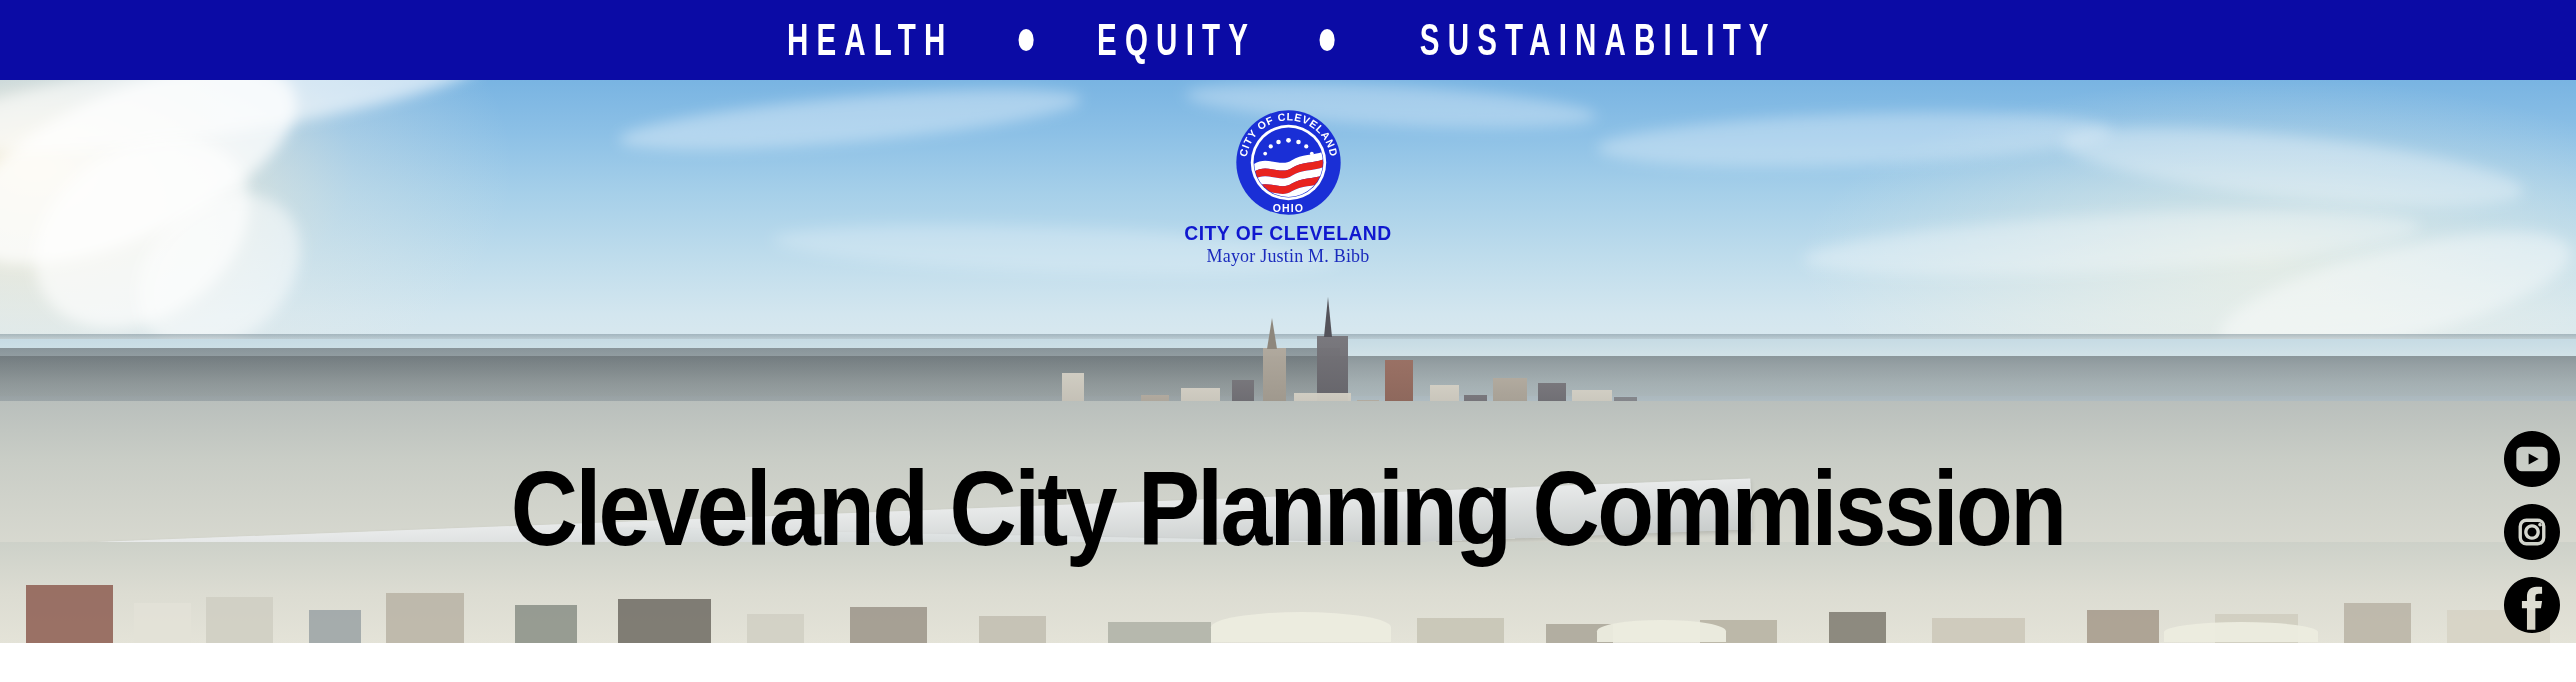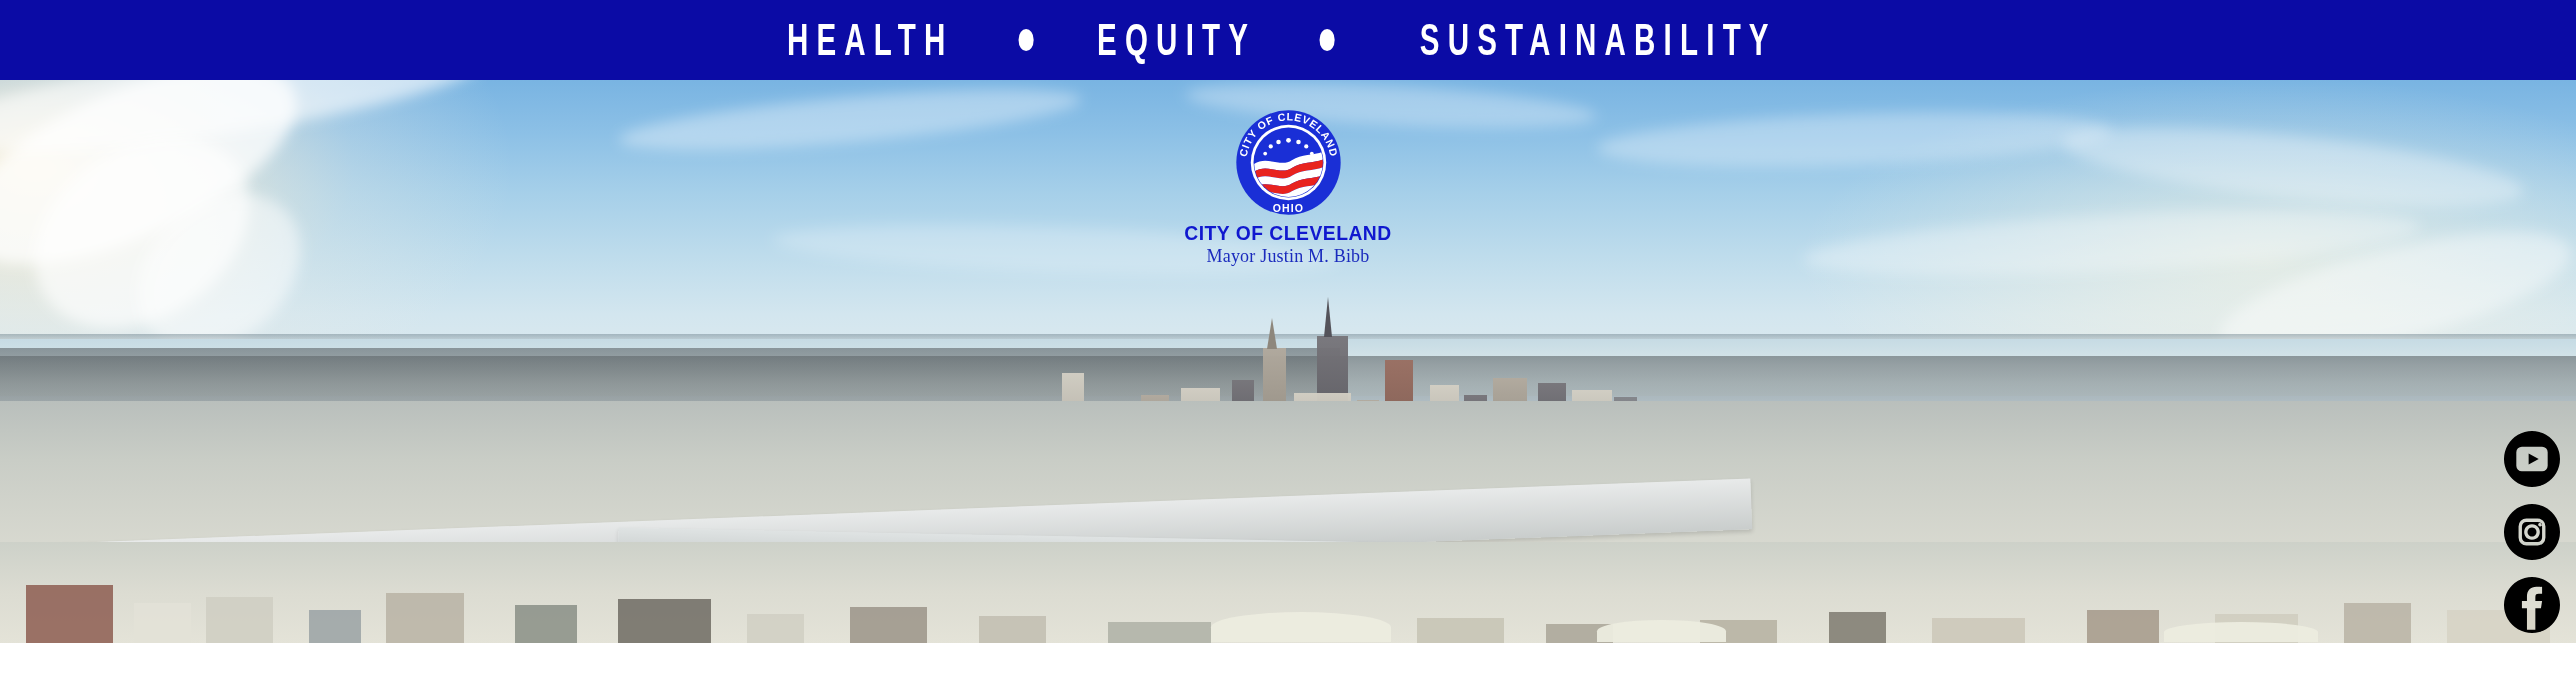--- a/index.html
+++ b/index.html
@@ -438,20 +438,23 @@
           <path d="M36,132 C60,114 86,138 106,124 C124,112 146,116 164,108 L164,122 C146,130 124,126 106,138 C86,152 60,128 36,146 Z" fill="#ffffff"></path>
           <path d="M36,146 C60,128 86,152 106,138 C124,126 146,130 164,122 L164,136 C146,144 124,140 106,152 C86,166 60,142 36,160 Z" fill="#e8231f"></path>
           <path d="M36,160 C60,142 86,166 106,152 C124,140 146,144 164,136 L164,150 C146,158 124,154 106,166 C86,180 60,156 36,174 Z" fill="#ffffff"></path>
         </g>
       </svg>
 
       <div class="seal-title">CITY OF CLEVELAND</div>
       <div class="seal-sub">Mayor Justin M. Bibb</div>
     </div>
 
+    <div class="headline">
+      <span class="headline-text">Cleveland City Planning Commission</span>
+    </div>
 
     <div class="social-rail">
 
       <svg class="social-btn" viewBox="0 0 100 100" role="button">
         <path fill-rule="evenodd" d="M50,0 A50,50 0 1 1 49.99,0 Z
                  M22,38 a10,10 0 0 1 10,-10 h36 a10,10 0 0 1 10,10 v24 a10,10 0 0 1 -10,10 h-36 a10,10 0 0 1 -10,-10 Z
                  M44,40 v20 l18,-10 Z" fill="#000000"></path>
       </svg>
 
       <svg class="social-btn" viewBox="0 0 100 100" role="button">

